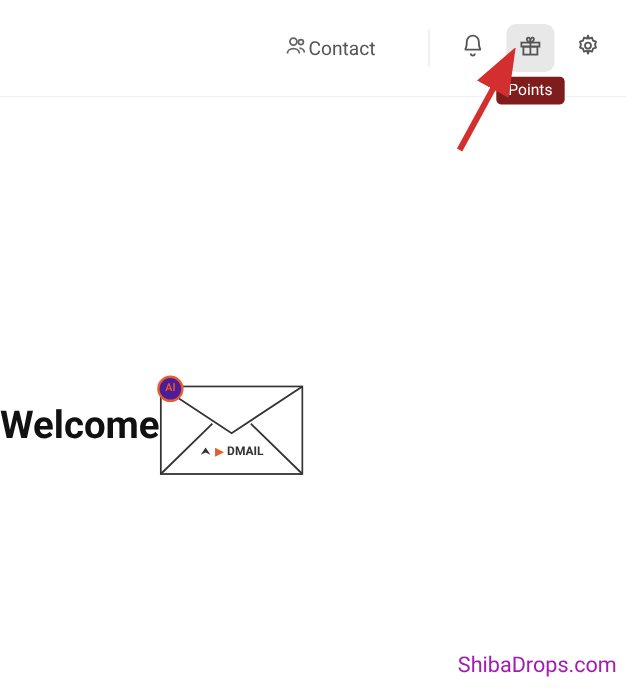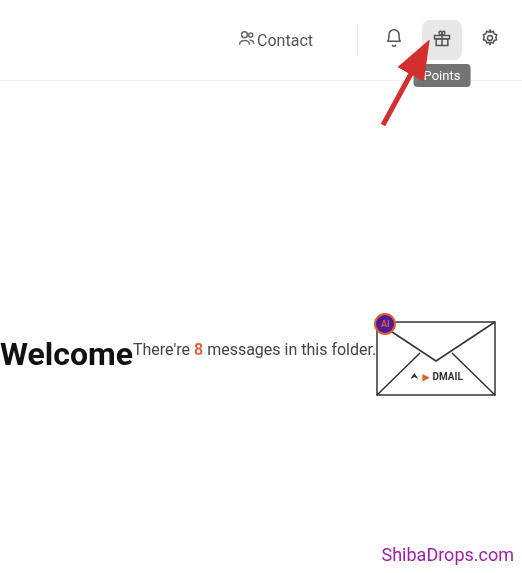--- a/index.html
+++ b/index.html
@@ -50,21 +50,21 @@
       position: relative;
     }
     .icon-btn.highlighted {
       background: #e8e8e8;
     }
     .tooltip {
       position: absolute;
       top: 44px;
       left: 50%;
       transform: translateX(-50%);
-      background: #737373;
+      background: #7f1d1d;
       color: #fff;
       padding: 4px 10px;
       border-radius: 4px;
       font-size: 13px;
       white-space: nowrap;
     }
     .arrow {
       position: absolute;
       top: 40px;
       left: 375px;
@@ -197,23 +197,20 @@
   <defs>
     <marker id="ahead" markerWidth="8" markerHeight="8" refX="6" refY="3" orient="auto">
       <polygon points="0 0, 8 3, 0 6" fill="#d32f2f"></polygon>
     </marker>
   </defs>
   <line x1="8" y1="85" x2="50" y2="8" stroke="#d32f2f" stroke-width="5" marker-end="url(#ahead)"></line>
 </svg>
 
 <div class="main">
   <h1 class="welcome-title">Welcome</h1>
-  <p class="folder-msg">
-    <span>There're </span><span class="count">8</span><span> messages in this folder.</span>
-  </p>
   <div class="envelope-wrap">
     <div class="ai-badge">AI</div>
     <svg class="envelope" viewBox="0 0 120 75">
       <rect x="1" y="1" width="118" height="73" fill="none" stroke="#333" stroke-width="1.5"></rect>
       <path d="M1 1 L60 40 L119 1" fill="none" stroke="#333" stroke-width="1.5"></path>
       <path d="M1 74 L44 32" fill="none" stroke="#333" stroke-width="1.5"></path>
       <path d="M119 74 L76 32" fill="none" stroke="#333" stroke-width="1.5"></path>
     </svg>
     <div class="dmail-label">
       <svg width="10" height="10" viewBox="0 0 10 10">

